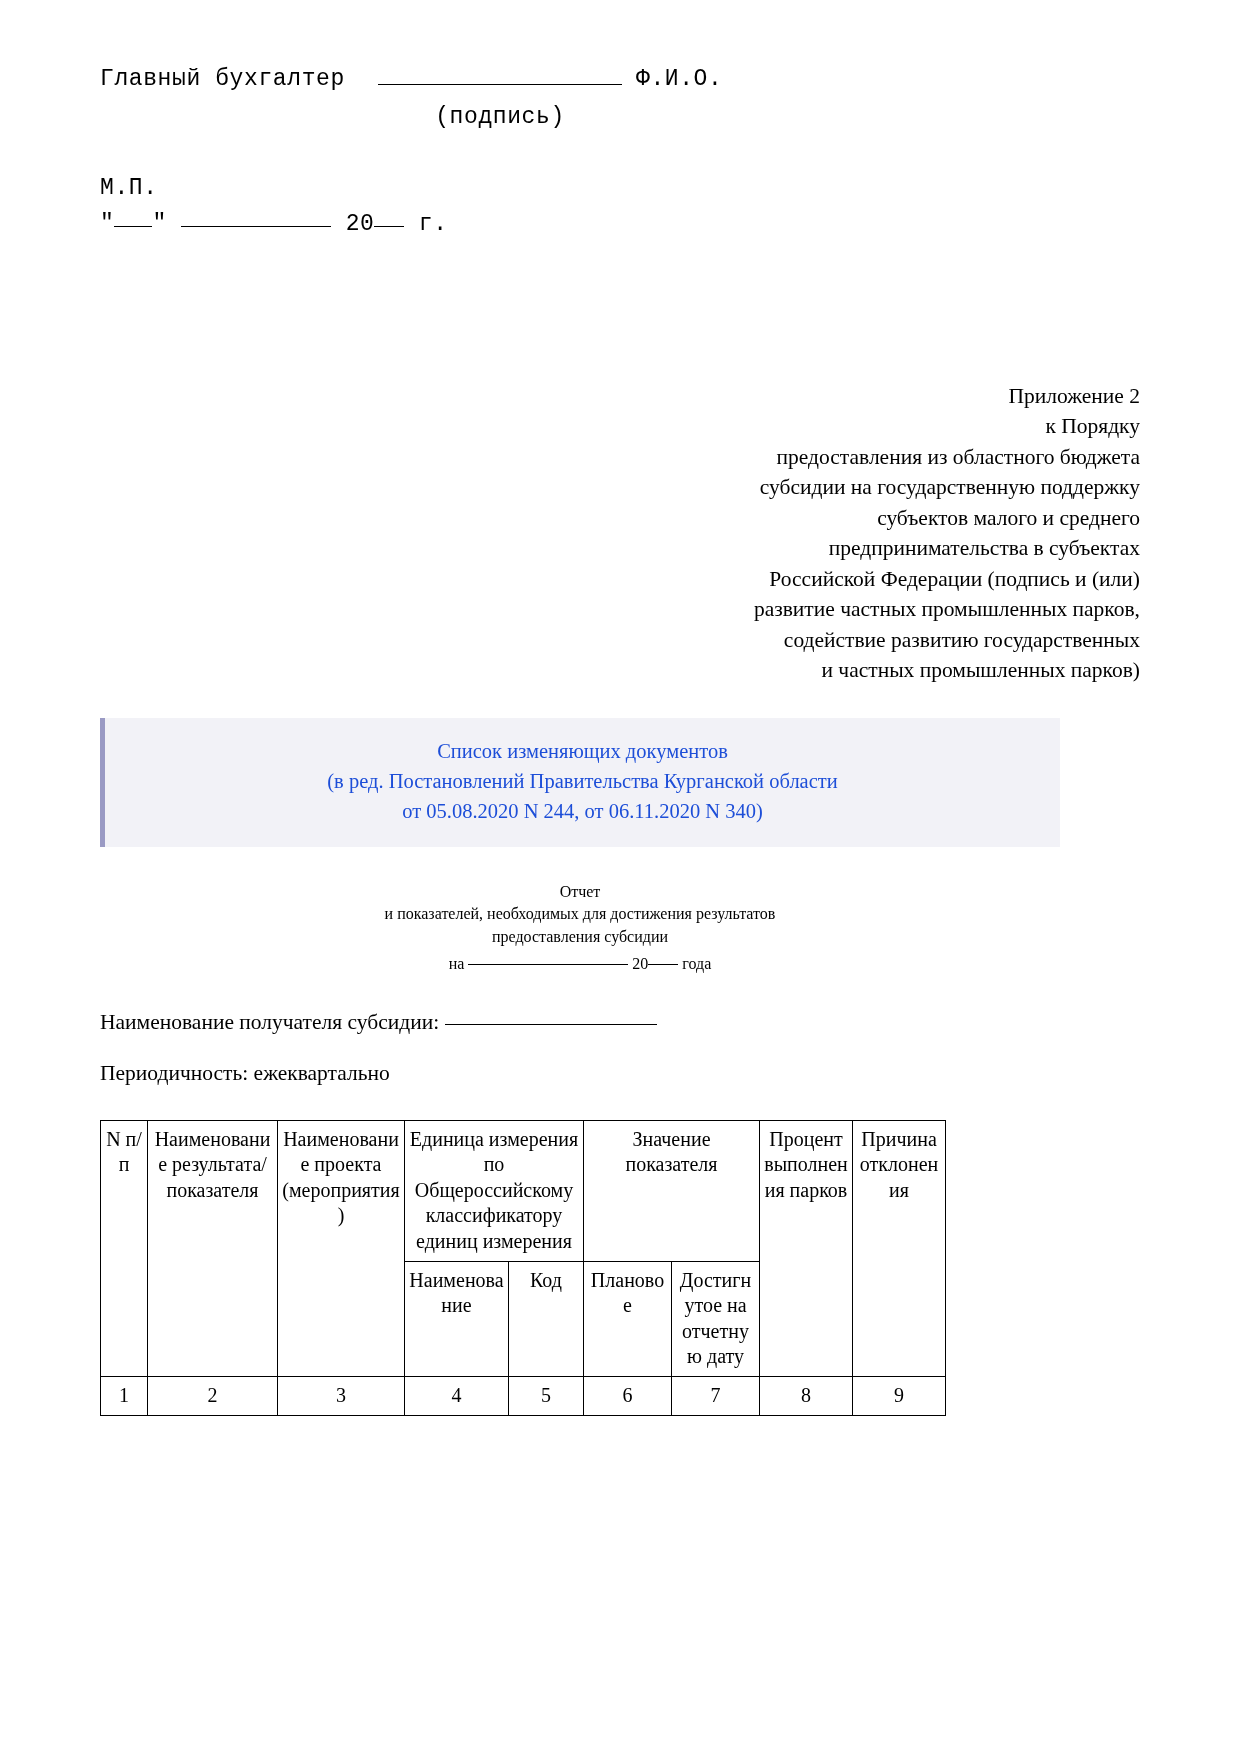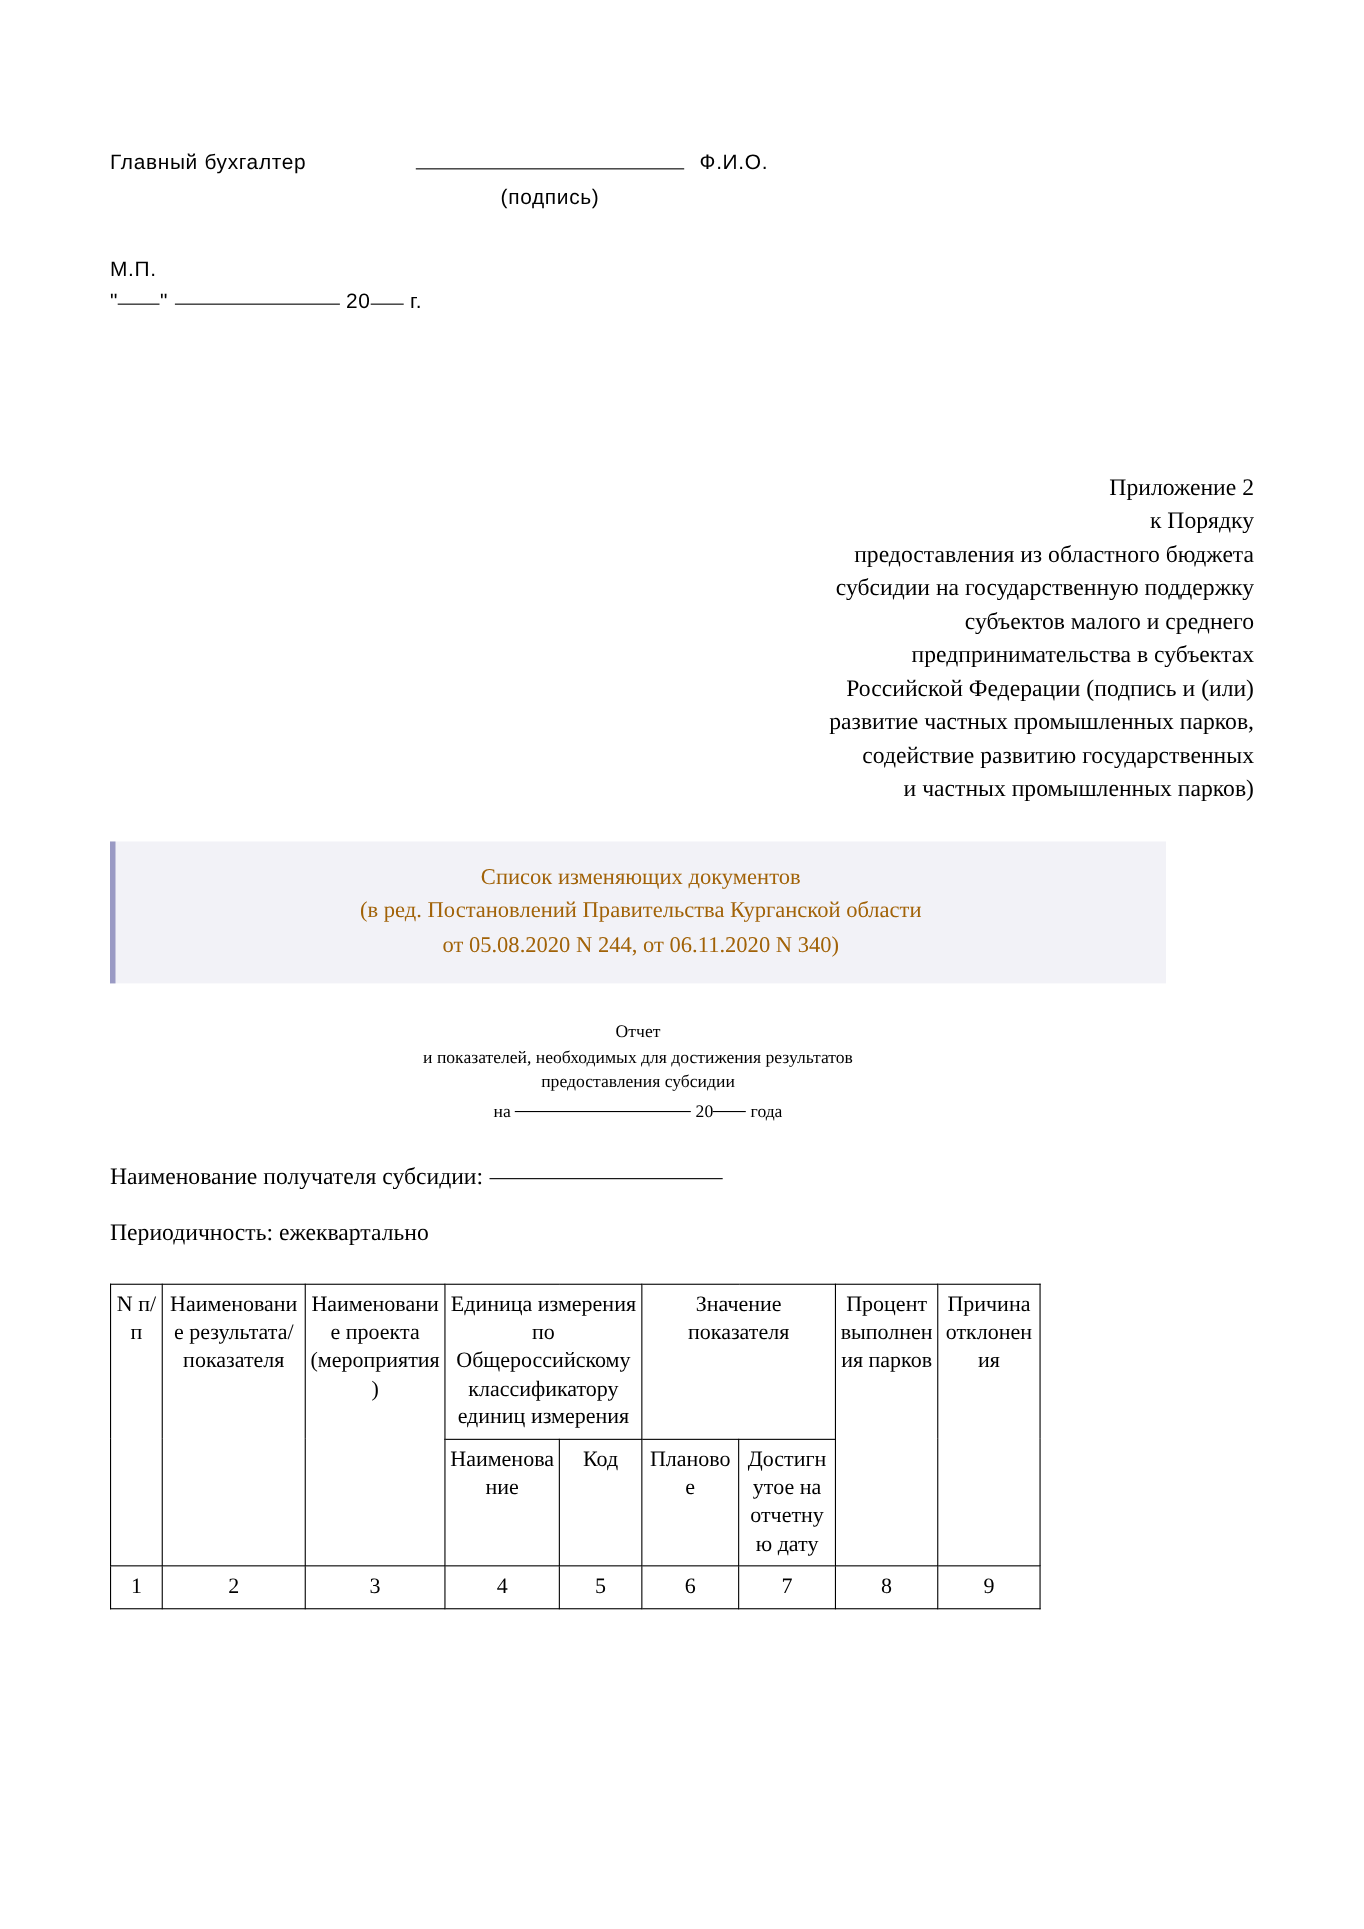--- a/index.html
+++ b/index.html
@@ -18,39 +18,39 @@
   .page {
     position: relative;
     width: 1240px;
     height: 1754px;
     box-sizing: border-box;
     padding: 0 100px;
   }
 
   
   .mono-block {
-    font-family: Liberation Sans, sans-serif;
-    font-size: 19px;
+    font-family: Liberation Mono, monospace;
+    font-size: 23px;
     line-height: 1.55;
     letter-spacing: 0.6px;
-    padding-top: 94px;
+    padding-top: 62px;
   }
   .sig-row {
     display: flex;
     align-items: baseline;
     white-space: pre;
   }
   .sig-label { display: inline-block; width: 278px; }
   .sig-line {
     display: inline-block;
     width: 244px;
     border-bottom: 1.5px solid #000;
     height: 15px;
   }
-  .sig-fio { margin-left: 14px; margin-top: 40px; }
+  .sig-fio { margin-left: 14px; }
   .sig-caption {
     margin-left: 278px;
     width: 244px;
     text-align: center;
     display: block;
     margin-top: 2px;
   }
   .mp { margin-top: 36px; }
   .date-row { white-space: pre; }
   .dash-short {
@@ -202,21 +202,21 @@
     <div>предоставления из областного бюджета</div>
     <div>субсидии на государственную поддержку</div>
     <div>субъектов малого и среднего</div>
     <div>предпринимательства в субъектах</div>
     <div>Российской Федерации (подпись и (или)</div>
     <div>развитие частных промышленных парков,</div>
     <div>содействие развитию государственных</div>
     <div>и частных промышленных парков)</div>
   </div>
 
-  <div class="amend-box" style="background: rgb(242, 242, 247); border-left-color: rgb(154, 154, 196); color: #a16207;">
+  <div class="amend-box" style="background: rgb(242, 242, 247); border-left-color: rgb(154, 154, 196); color: #1d4ed8;">
     <div>Список изменяющих документов</div>
     <div>(в ред. Постановлений Правительства Курганской области</div>
     <div>от 05.08.2020 N 244, от 06.11.2020 N 340)</div>
   </div>
 
   <div class="report-title">
     <div>Отчет</div>
     <div>и показателей, необходимых для достижения результатов</div>
     <div>предоставления субсидии</div>
     <div class="report-date"><span>на</span> <span class="ul-med"></span> <span>20</span><span class="ul-2"></span> <span>года</span></div>

